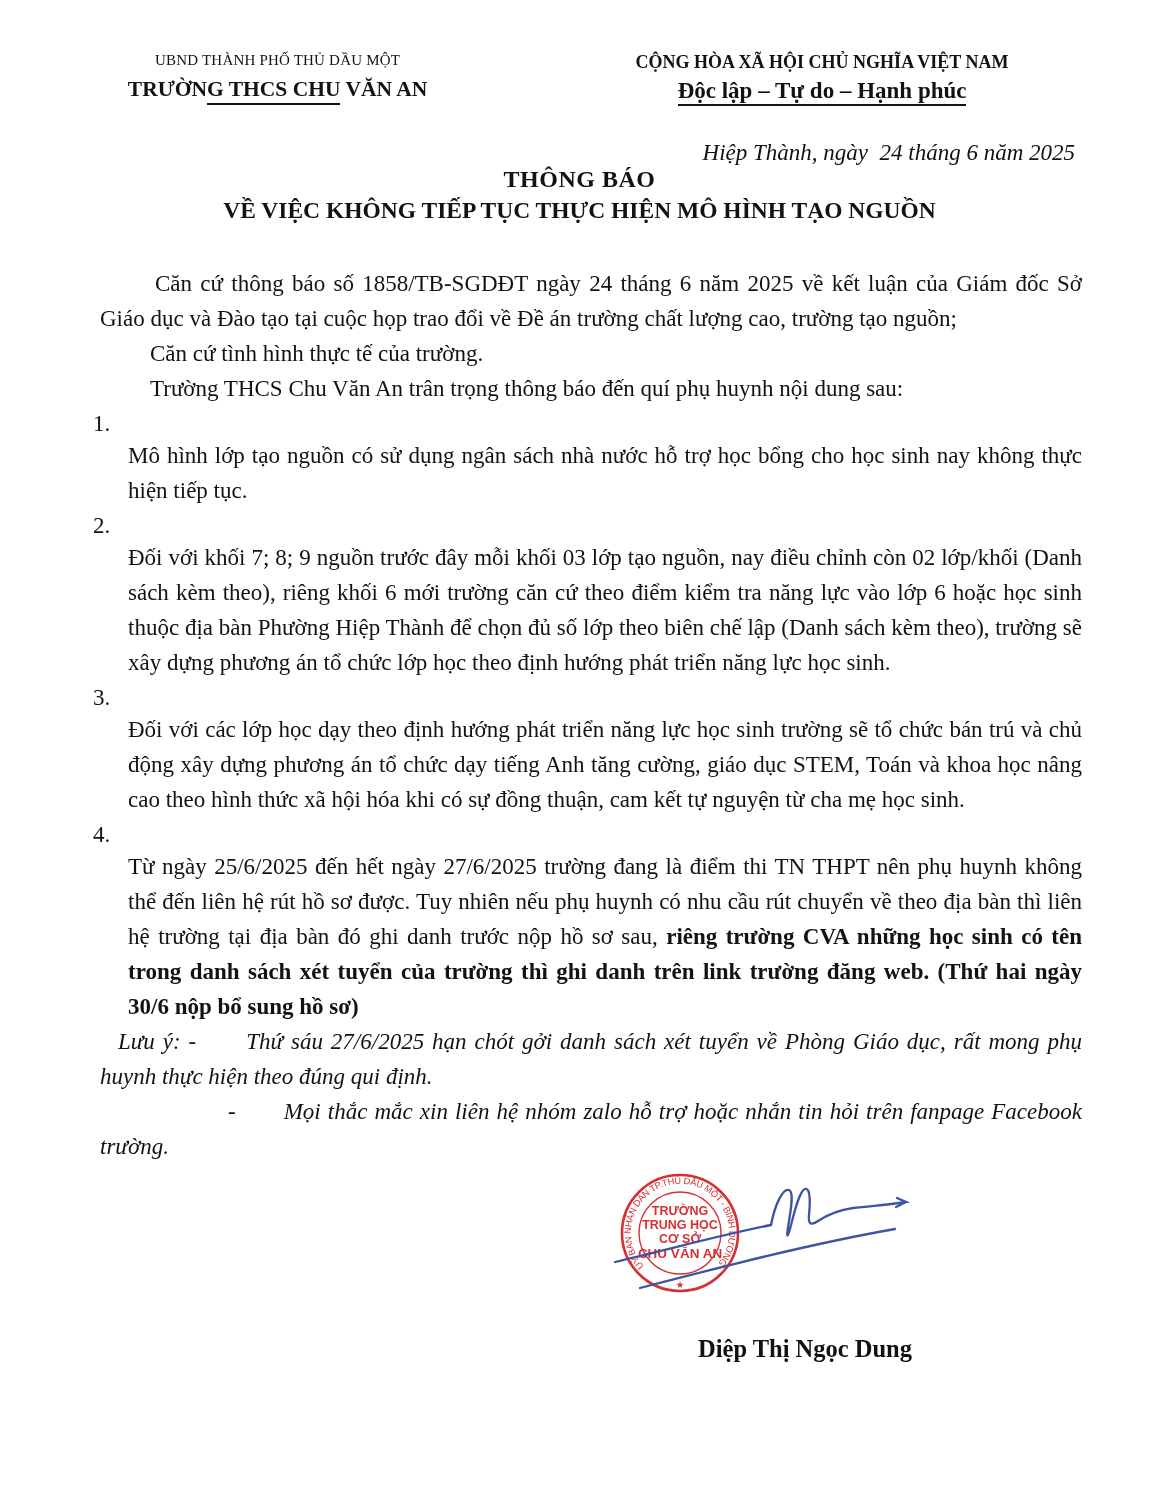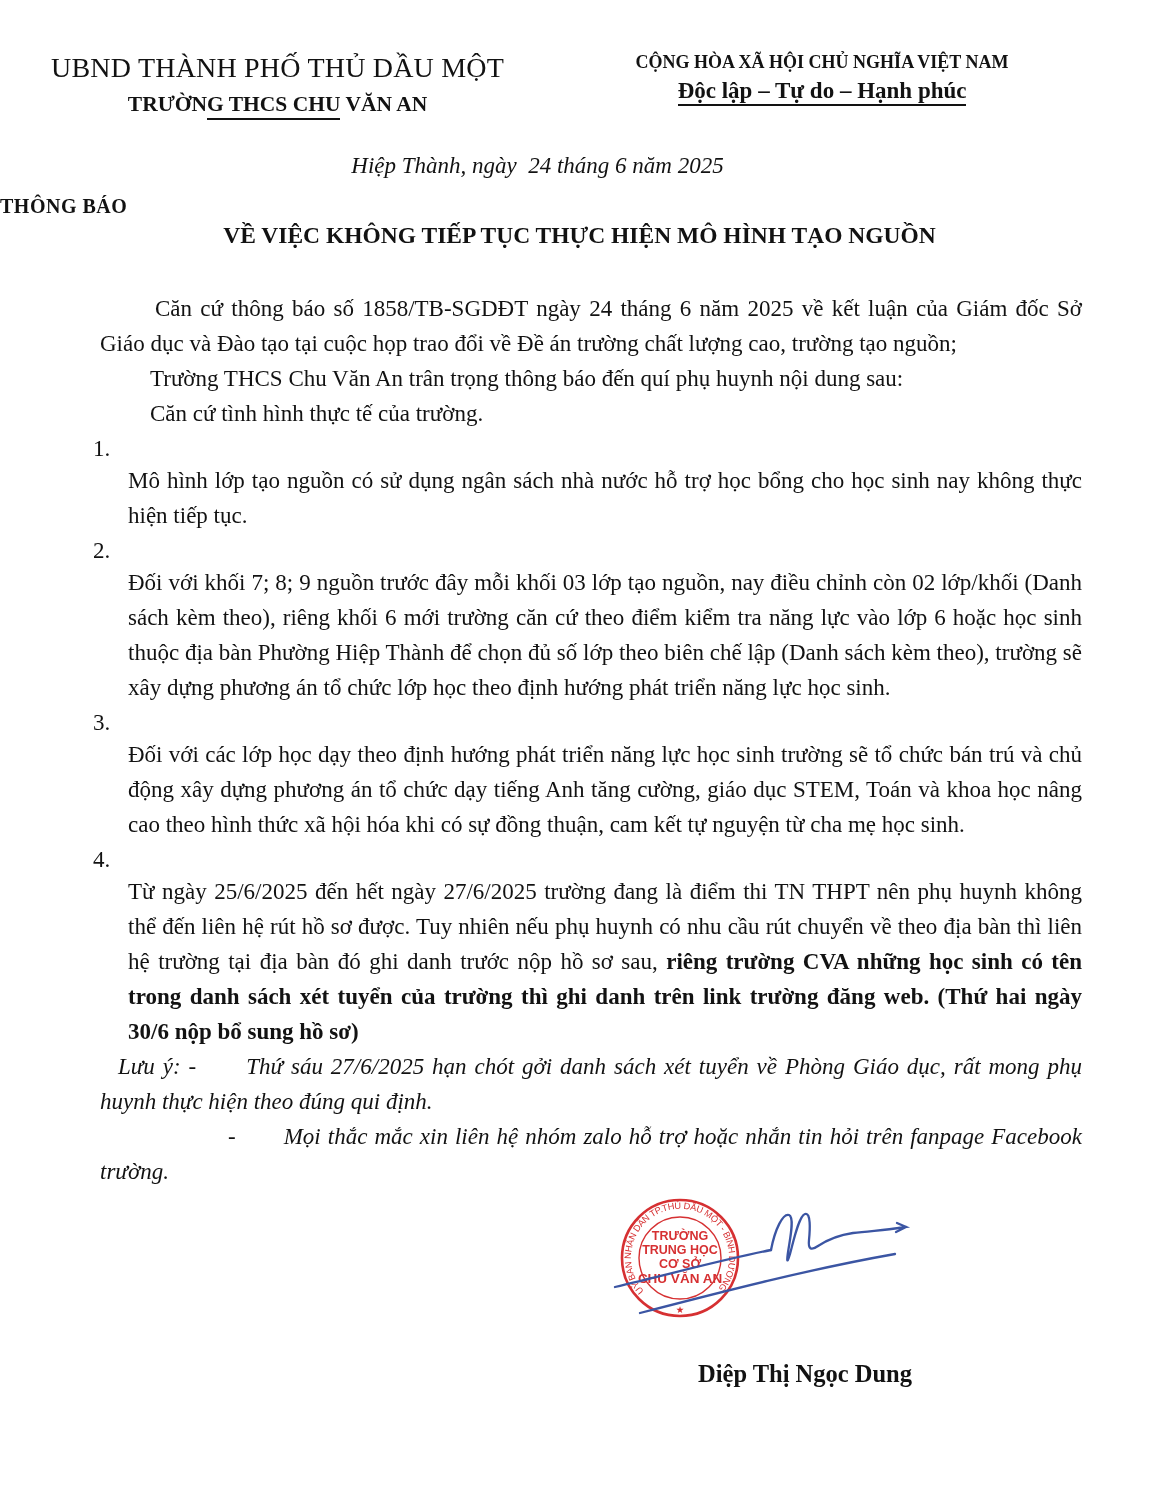--- a/index.html
+++ b/index.html
@@ -4,32 +4,32 @@
 <style>
   html,body { margin:0; padding:0; background:#e8e8e8; }
   .page {
     width:1159px; height:1500px; background:#ffffff; margin:0 auto;
     font-family:"Liberation Serif","DejaVu Serif",serif; color:#121212;
     position:relative; overflow:hidden;
   }
   
   .header { display:flex; padding-top:52px; }
   .h-left { width:46%; text-align:center; padding-left:22px; box-sizing:border-box; }
-  .h-left .l1 { font-size:28px; letter-spacing:.2px; }
+  .h-left .l1 { font-size:15px; letter-spacing:.2px; }
   .h-left .l2 { font-size:21.5px; font-weight:bold; margin-top:8px; white-space:pre; }
   .ul-part { border-bottom:2.5px solid #121212; padding-bottom:2px; }
   .h-right { width:54%; text-align:center; font-weight:bold; padding-right:48px; box-sizing:border-box; }
   .h-right .l1 { font-size:18px; }
   .h-right .l2 { font-size:23px; margin-top:5px; }
   .h-right .l2 span { border-bottom:2.5px solid #121212; padding-bottom:1px; }
   
-  .dateline { margin-top:36px; text-align:center; padding-right:84px;
+  .dateline { margin-top:36px; text-align:right; padding-right:84px;
     font-style:italic; font-size:23px; white-space:pre-wrap; }
   
-  .title { margin-top:16px; font-weight:bold; font-size:20px; letter-spacing:.5px; }
+  .title { text-align:center; font-weight:bold; font-size:24px; letter-spacing:.5px; }
   .subtitle { margin-top:4px; text-align:center; font-weight:bold; font-size:23.5px; }
   
   .body { padding:0 77px 0 100px; font-size:23px; line-height:35px; margin-top:42px; }
   .p-first { text-align:justify; text-indent:55px; }
   .p-single { text-indent:50px; }
   .list { margin-top:0; }
   .li { display:flex; margin-left:-7px; }
   .li .num { width:35px; flex:none; }
   .li .txt { flex:1; text-align:justify;margin-top:32px; }
   .li .txt b { font-weight:bold; }
@@ -63,22 +63,22 @@
     </div>
   </div>
 
   <div class="dateline">Hiệp Thành, ngày  24 tháng 6 năm 2025</div>
 
   <div class="title">THÔNG BÁO</div>
   <div class="subtitle">VỀ VIỆC KHÔNG TIẾP TỤC THỰC HIỆN MÔ HÌNH TẠO NGUỒN</div>
 
   <div class="body">
     <div class="p-first">Căn cứ thông báo số 1858/TB-SGDĐT ngày 24 tháng 6 năm 2025 về kết luận của Giám đốc Sở Giáo dục và Đào tạo tại cuộc họp trao đổi về Đề án trường chất lượng cao, trường tạo nguồn;</div>
+    <div class="p-single">Căn cứ tình hình thực tế của trường.</div>
     <div class="p-single">Trường THCS Chu Văn An trân trọng thông báo đến quí phụ huynh nội dung sau:</div>
-    <div class="p-single">Căn cứ tình hình thực tế của trường.</div>
 
     <div class="list">
       <div class="li">
         <span class="num">1.</span>
         <div class="txt"><span>Mô hình lớp tạo nguồn có sử dụng ngân sách nhà nước hỗ trợ học bổng cho học sinh nay không thực hiện tiếp tục.</span><b></b></div>
       </div>
       <div class="li">
         <span class="num">2.</span>
         <div class="txt"><span>Đối với khối 7; 8; 9 nguồn trước đây mỗi khối 03 lớp tạo nguồn, nay điều chỉnh còn 02 lớp/khối (Danh sách kèm theo), riêng khối 6 mới trường căn cứ theo điểm kiểm tra năng lực vào lớp 6 hoặc học sinh thuộc địa bàn Phường Hiệp Thành để chọn đủ số lớp theo biên chế lập (Danh sách kèm theo), trường sẽ xây dựng phương án tổ chức lớp học theo định hướng phát triển năng lực học sinh.</span><b></b></div>
       </div>

